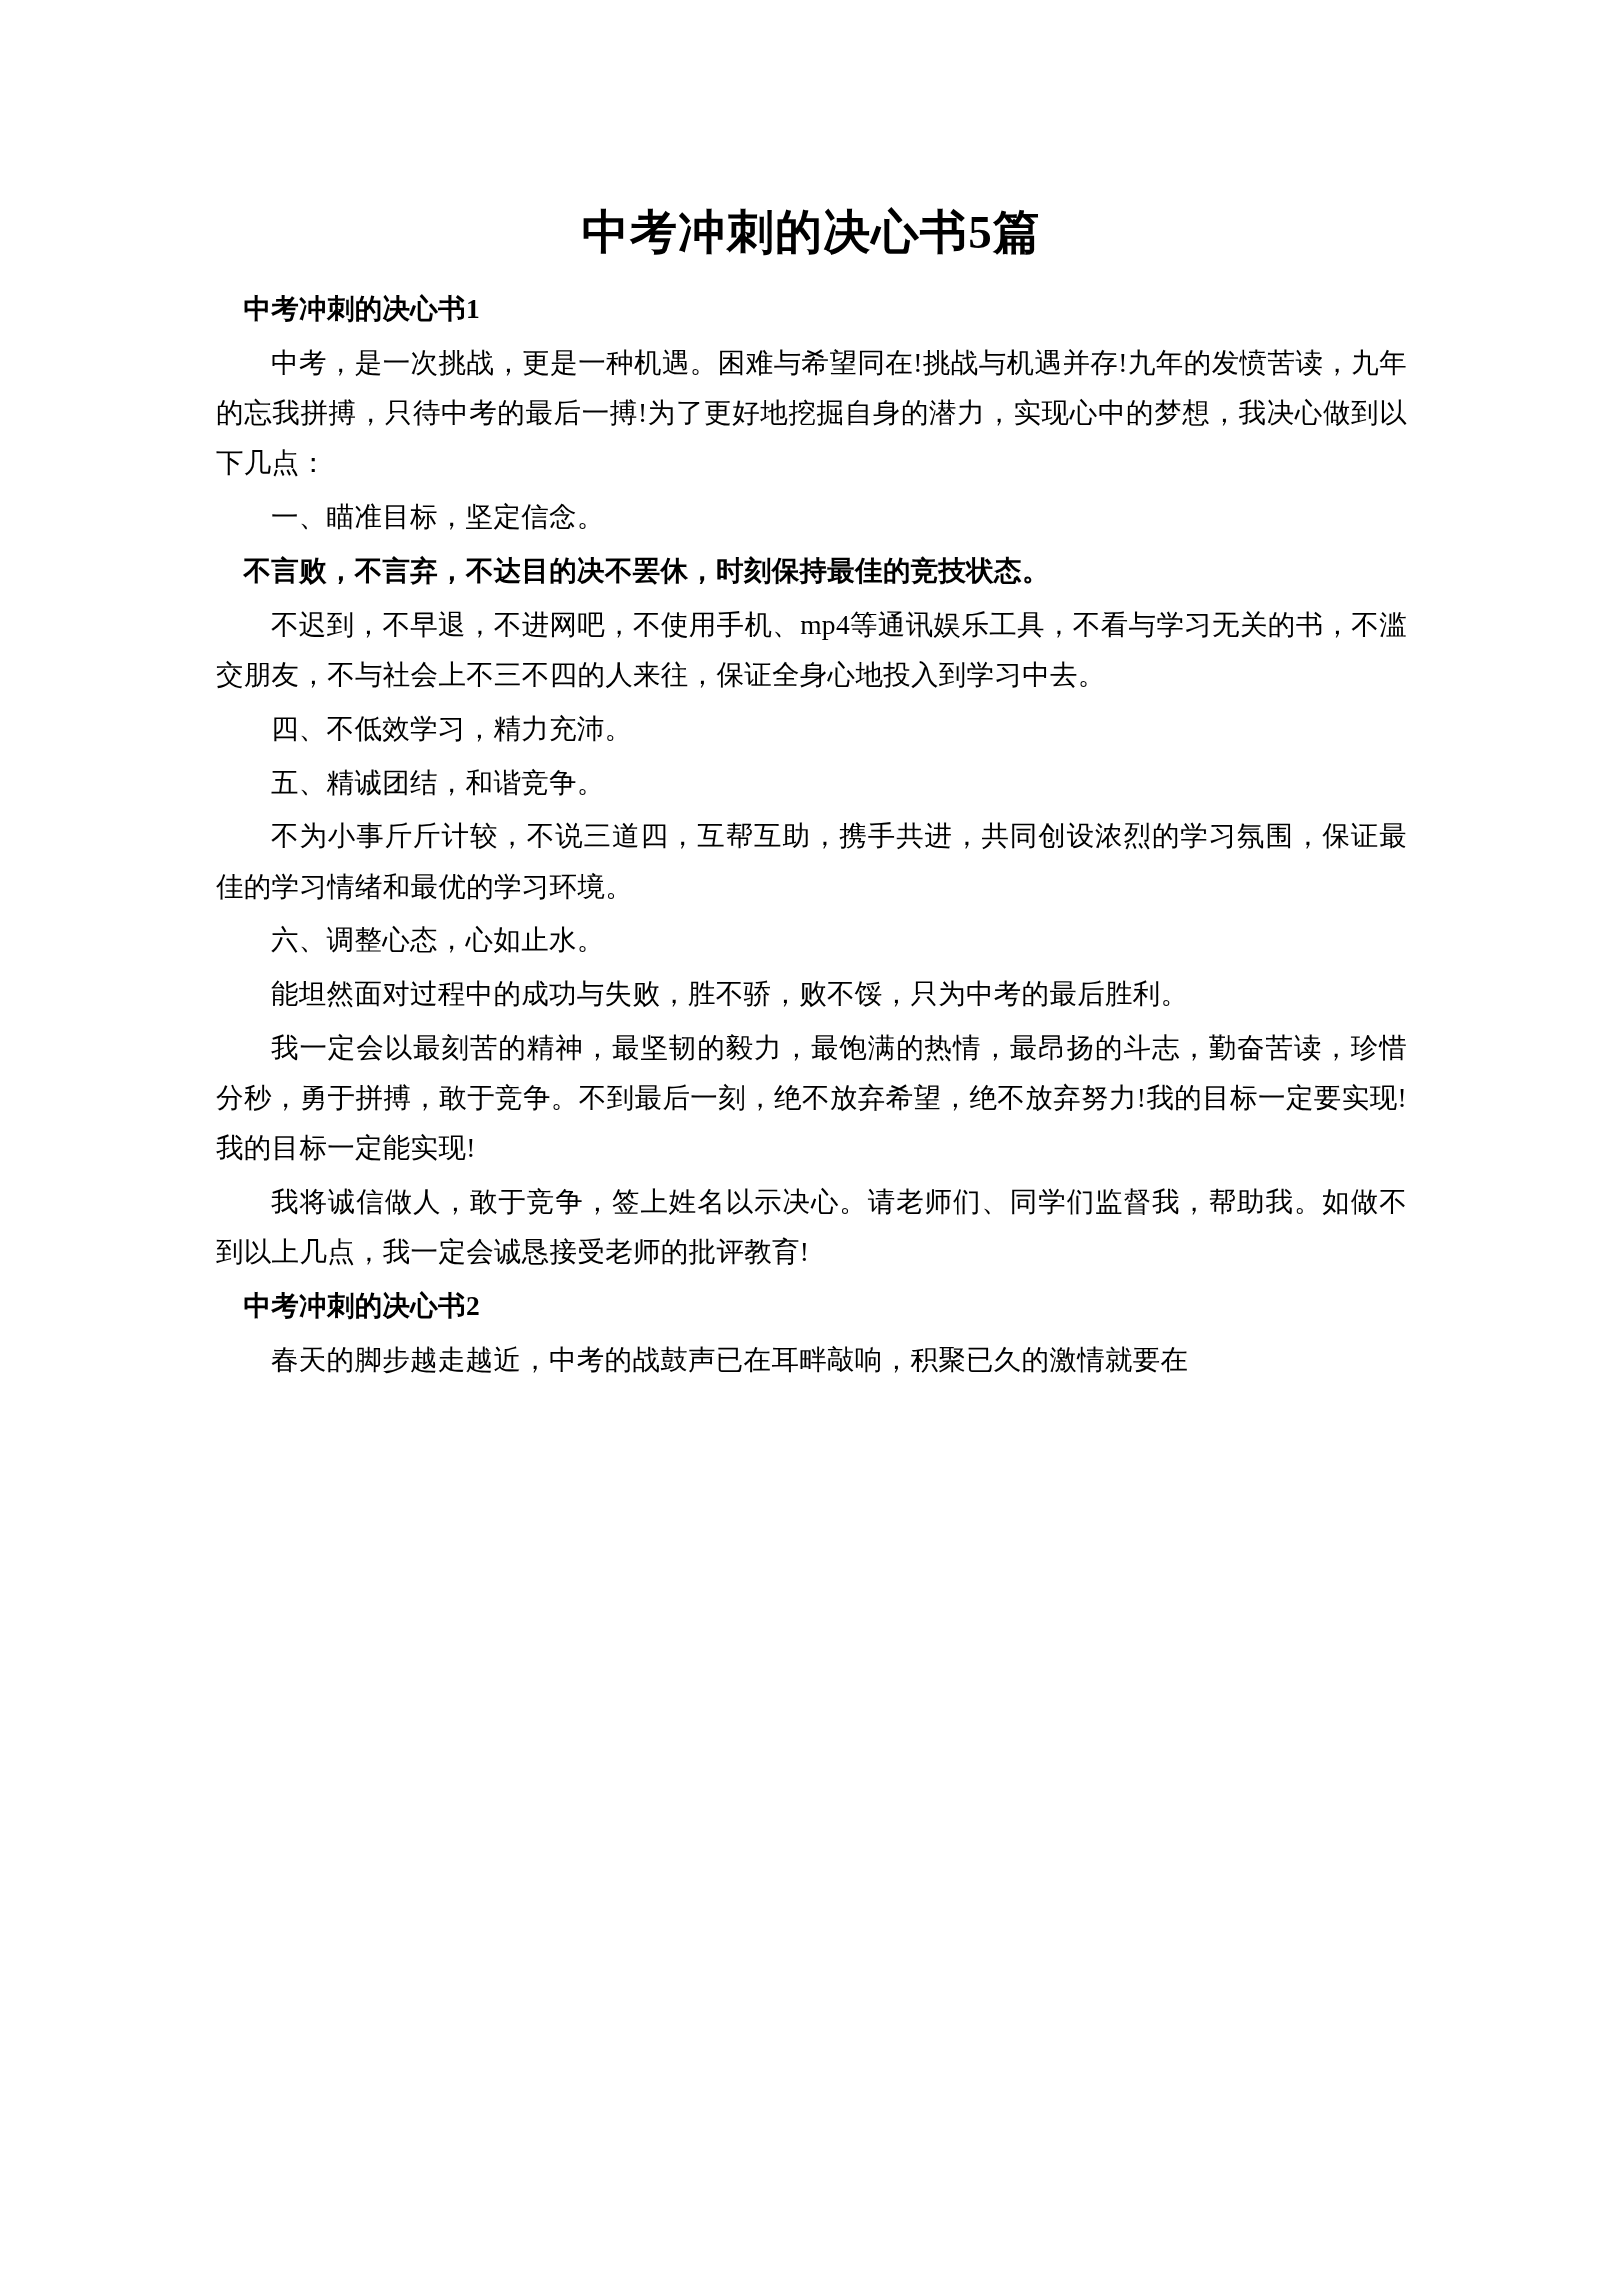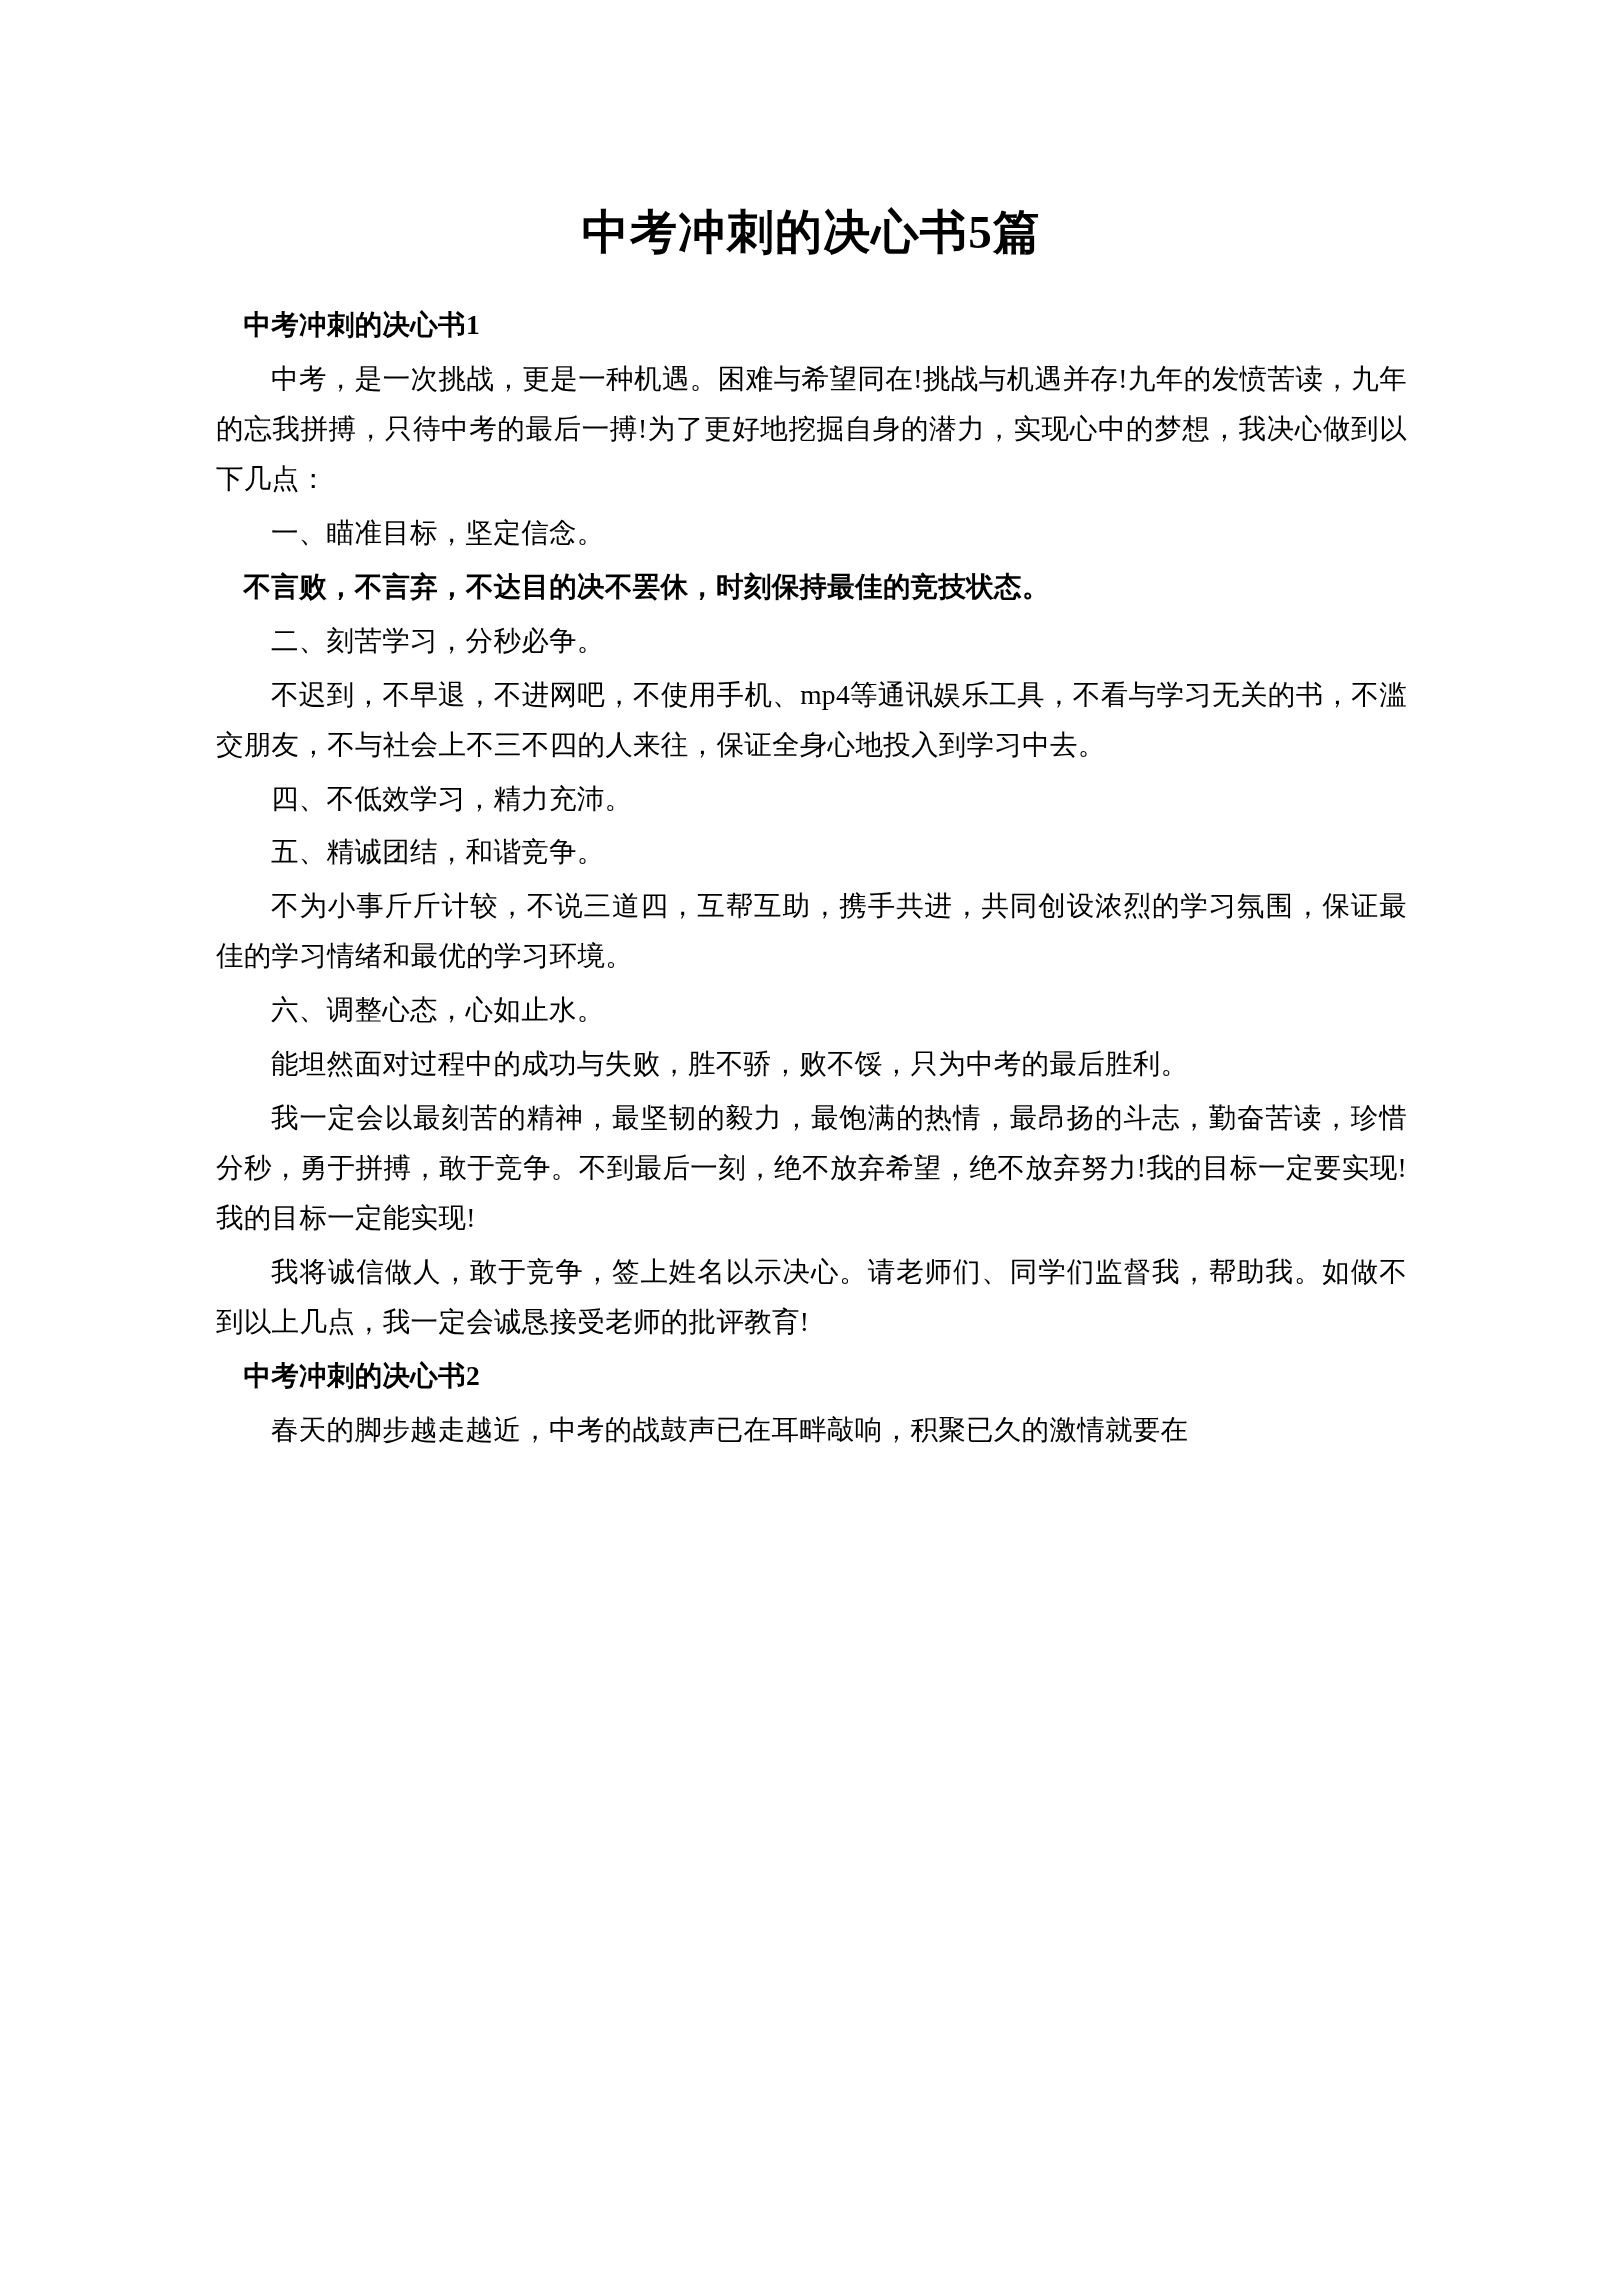--- a/index.html
+++ b/index.html
@@ -18,21 +18,21 @@
     width: 1623px;
     height: 2295px;
     padding: 177px 216px 157px 216px;
     background: #ffffff;
   }
   .doc-title {
     font-size: 47px;
     font-weight: bold;
     text-align: center;
     letter-spacing: 1.3px;
-    margin: 26px 0 38px 0;
+    margin: 26px 0 22px 0;
     line-height: 1.25;
   }
   .para {
     font-size: 27.5px;
     line-height: 1.82;
     text-align: justify;
     text-justify: inter-ideograph;
     margin: 0 0 3.9px 0;
     letter-spacing: 0.3px;
   }
@@ -47,21 +47,20 @@
 </head>
 <body>
 
 <div class="page">
   <h1 class="doc-title">中考冲刺的决心书5篇</h1>
   <div class="body-text">
     <p class="para indent-small">中考冲刺的决心书1</p>
     <p class="para indent">中考，是一次挑战，更是一种机遇。困难与希望同在!挑战与机遇并存!九年的发愤苦读，九年的忘我拼搏，只待中考的最后一搏!为了更好地挖掘自身的潜力，实现心中的梦想，我决心做到以下几点：</p>
     <p class="para indent">一、瞄准目标，坚定信念。</p>
     <p class="para indent-small">不言败，不言弃，不达目的决不罢休，时刻保持最佳的竞技状态。</p>
-    <p class="para indent">二、刻苦学习，分秒必争。</p>
     <p class="para indent">不迟到，不早退，不进网吧，不使用手机、mp4等通讯娱乐工具，不看与学习无关的书，不滥交朋友，不与社会上不三不四的人来往，保证全身心地投入到学习中去。</p>
     <p class="para indent">四、不低效学习，精力充沛。</p>
     <p class="para indent">五、精诚团结，和谐竞争。</p>
     <p class="para indent">不为小事斤斤计较，不说三道四，互帮互助，携手共进，共同创设浓烈的学习氛围，保证最佳的学习情绪和最优的学习环境。</p>
     <p class="para indent">六、调整心态，心如止水。</p>
     <p class="para indent">能坦然面对过程中的成功与失败，胜不骄，败不馁，只为中考的最后胜利。</p>
     <p class="para indent">我一定会以最刻苦的精神，最坚韧的毅力，最饱满的热情，最昂扬的斗志，勤奋苦读，珍惜分秒，勇于拼搏，敢于竞争。不到最后一刻，绝不放弃希望，绝不放弃努力!我的目标一定要实现!我的目标一定能实现!</p>
     <p class="para indent">我将诚信做人，敢于竞争，签上姓名以示决心。请老师们、同学们监督我，帮助我。如做不到以上几点，我一定会诚恳接受老师的批评教育!</p>
     <p class="para indent-small">中考冲刺的决心书2</p>
     <p class="para indent">春天的脚步越走越近，中考的战鼓声已在耳畔敲响，积聚已久的激情就要在</p>

